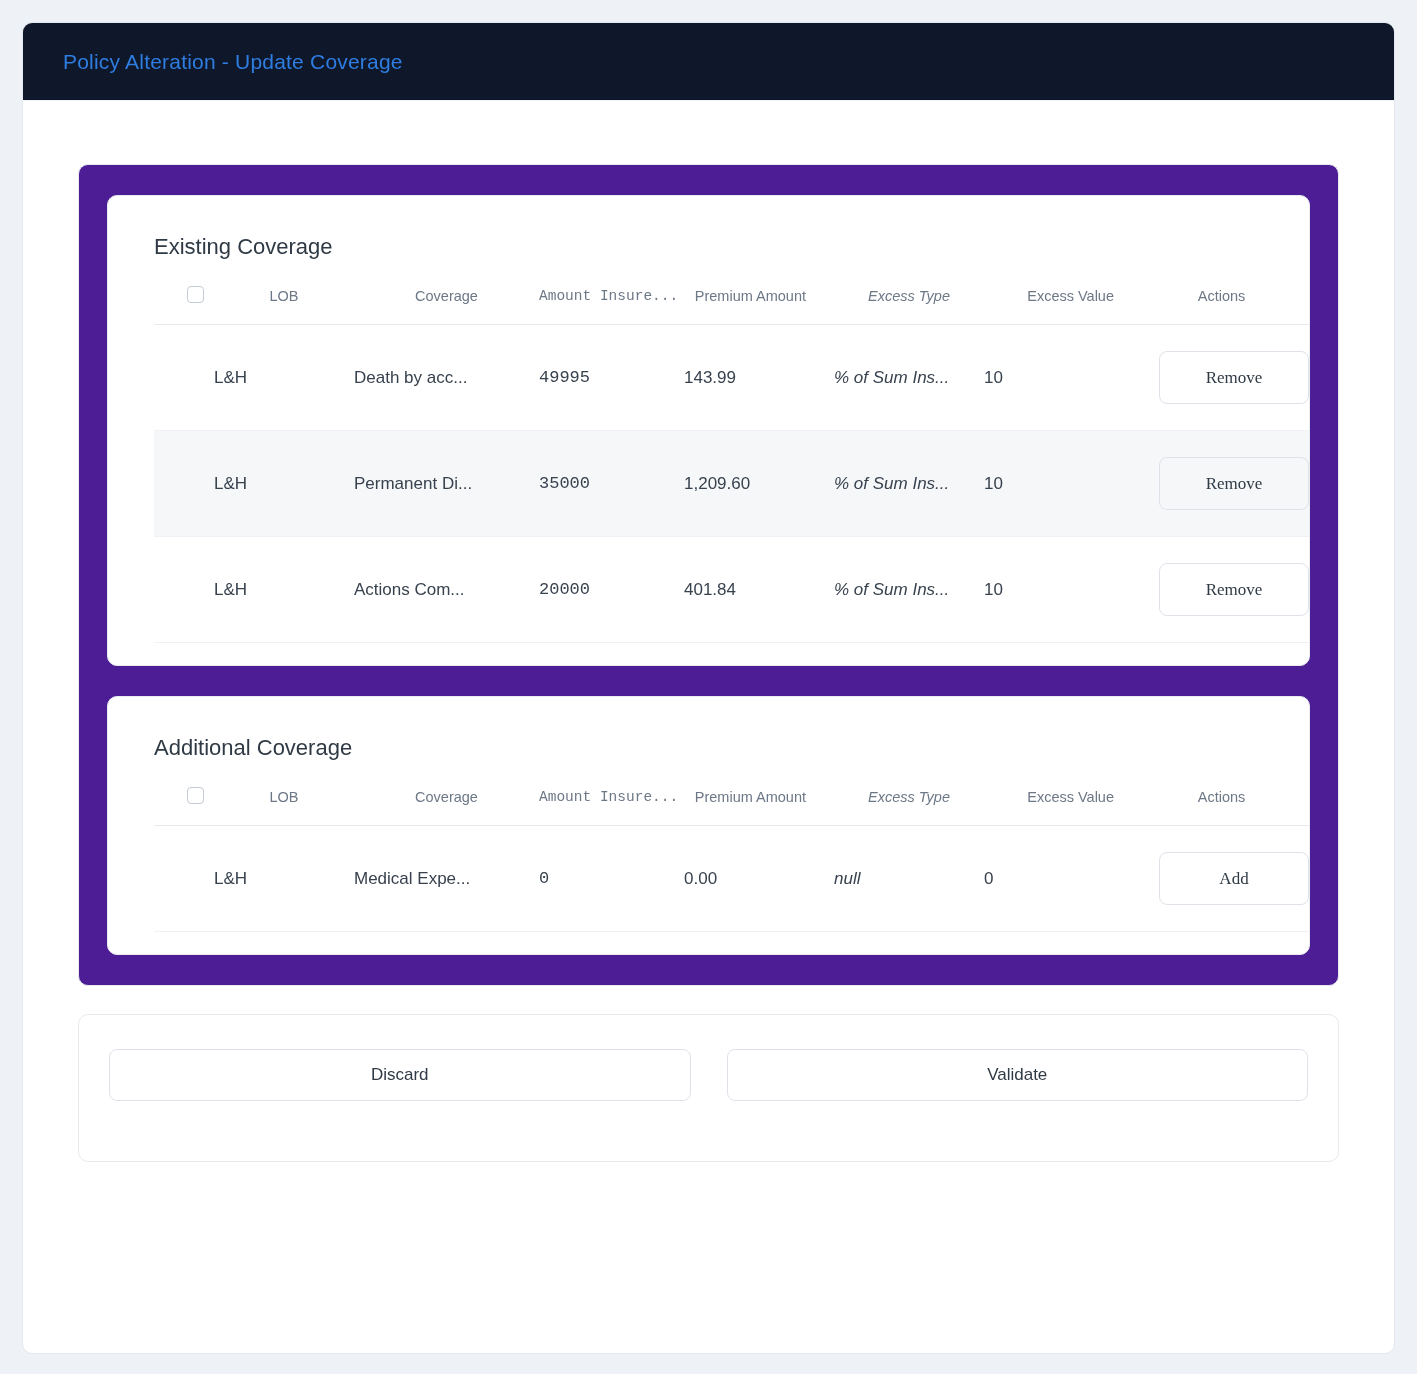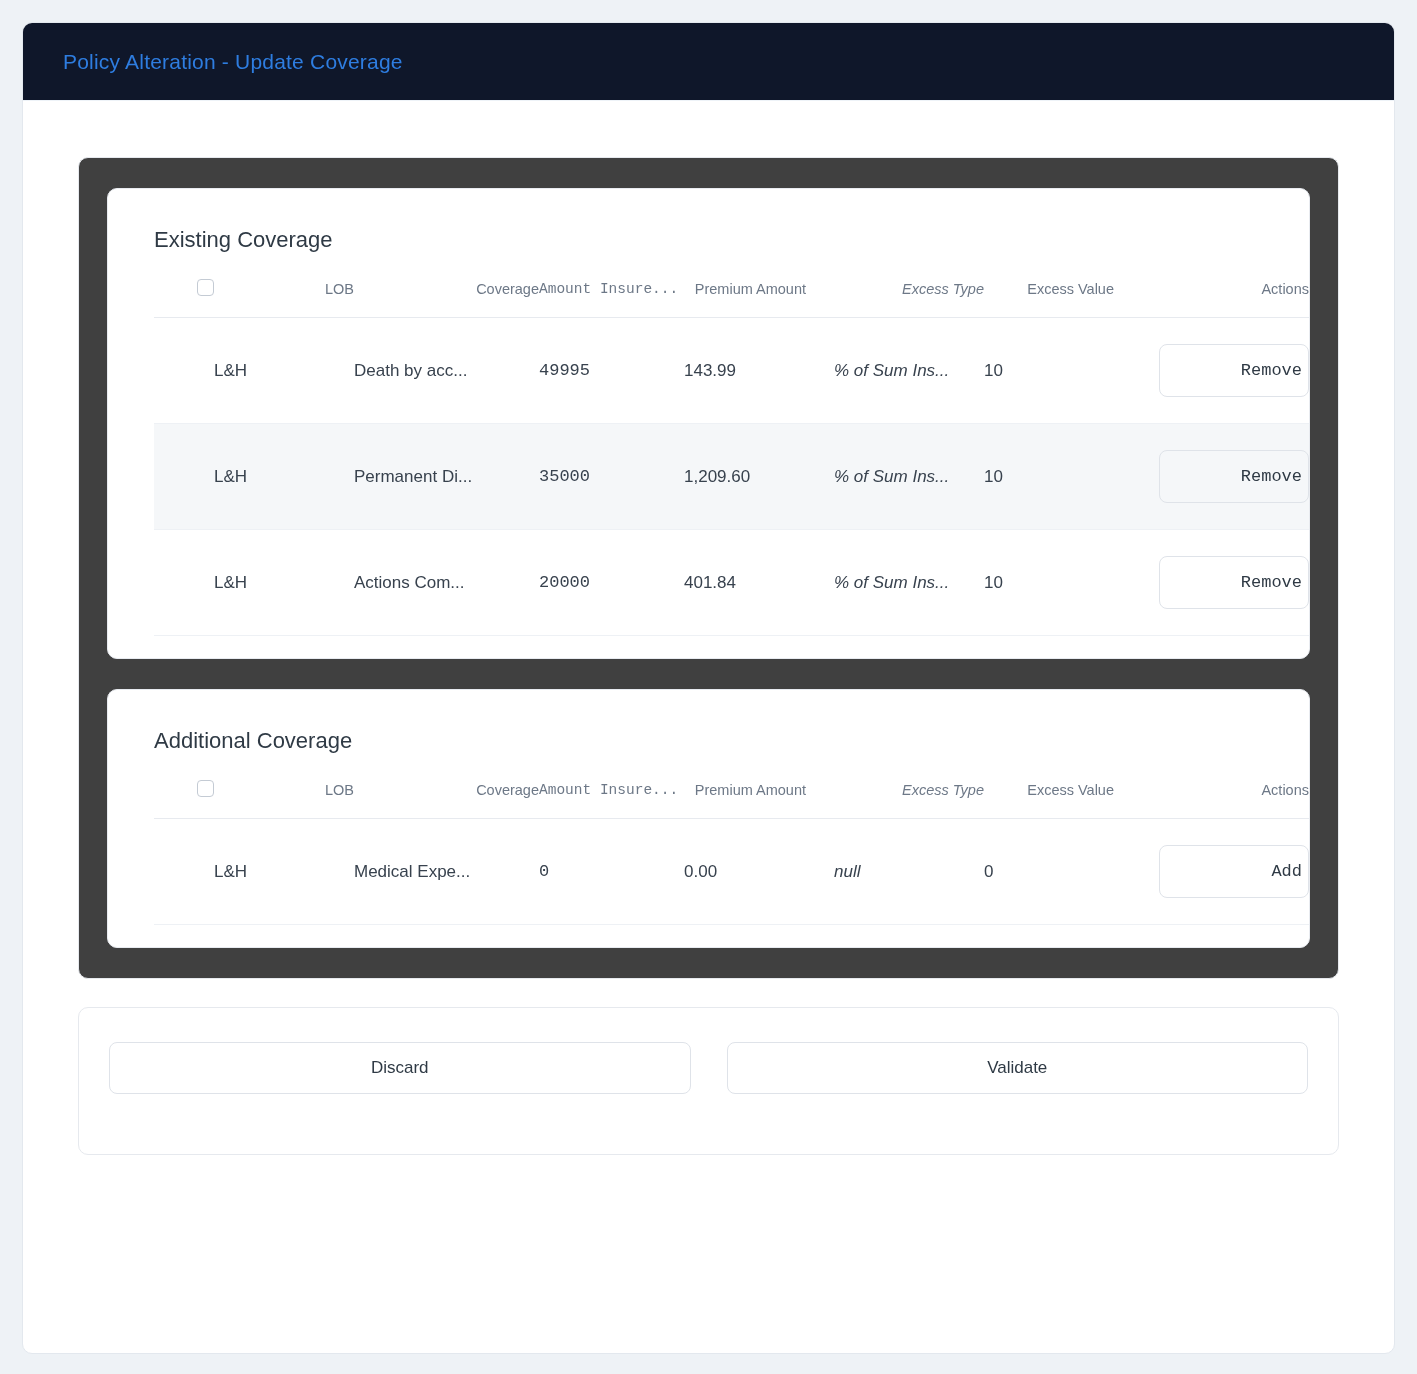--- a/index.html
+++ b/index.html
@@ -42,21 +42,22 @@
   }
 
   .content {
     padding: 56px 55px 0 55px;
   }
 
   .outer-card {
     border: 1px solid #e6e9ee;
     border-radius: 10px;
     padding: 30px 28px 30px 28px;
-    background: #404040;
+    background: #4c1d95;
+    margin-top: 7px;
   }
 
   .panel {
     border: 1px solid #e8ebf0;
     border-radius: 10px;
     background: #fff;
     padding: 30px 46px 22px 46px;
     margin-bottom: 30px;
   }
   .panel:last-child { margin-bottom: 0; }
@@ -69,21 +70,21 @@
 
   table.cov-table {
     width: 100%;
     border-collapse: collapse;
     table-layout: fixed;
   }
   table.cov-table thead th {
     font-size: 14.5px;
     color: #6d7887;
     font-weight: normal;
-    text-align: right;
+    text-align: center;
     padding: 0 0 18px 0;
     border-bottom: 1px solid #e7eaef;
     white-space: nowrap;
   }
   table.cov-table thead th.num { text-align: right; }
   table.cov-table thead th.chk { width: 60px; }
 
   table.cov-table tbody td {
     font-size: 17px;
     color: #38424e;
@@ -118,24 +119,23 @@
 
   .action-btn {
     display: block;
     width: 150px;
     height: 53px;
     border: 1px solid #dfe3e9;
     border-radius: 8px;
     background: #ffffff;
     color: #2f3a45;
     font-size: 17px;
-    font-family: Liberation Mono, monospace;
+    font-family: Liberation Serif, serif;
     cursor: pointer;
     margin-left: auto;
-    text-align: right;
   }
   .action-btn.sel { background: #f5f7f9; }
 
   .footer-card {
     border: 1px solid #e6e9ee;
     border-radius: 10px;
     background: #fff;
     margin-top: 28px;
     padding: 34px 30px 60px 30px;
     display: flex;

